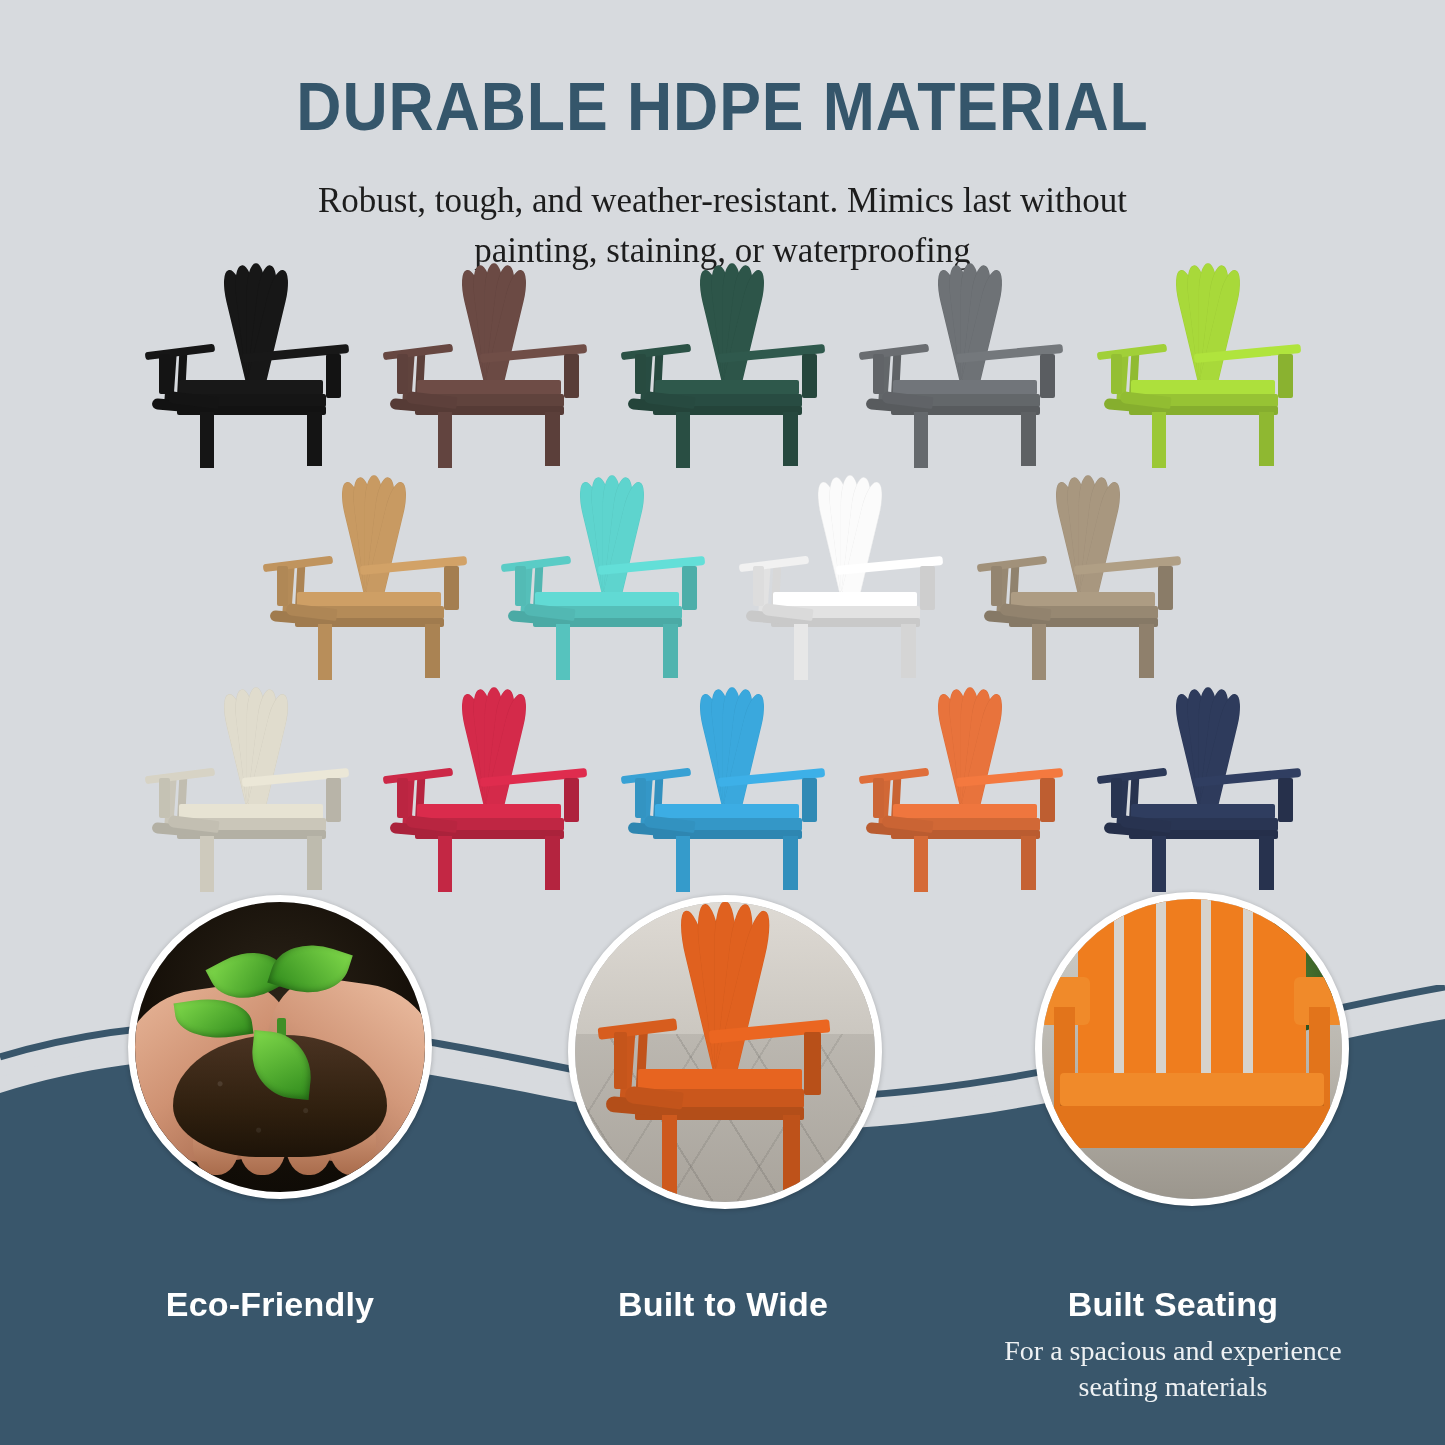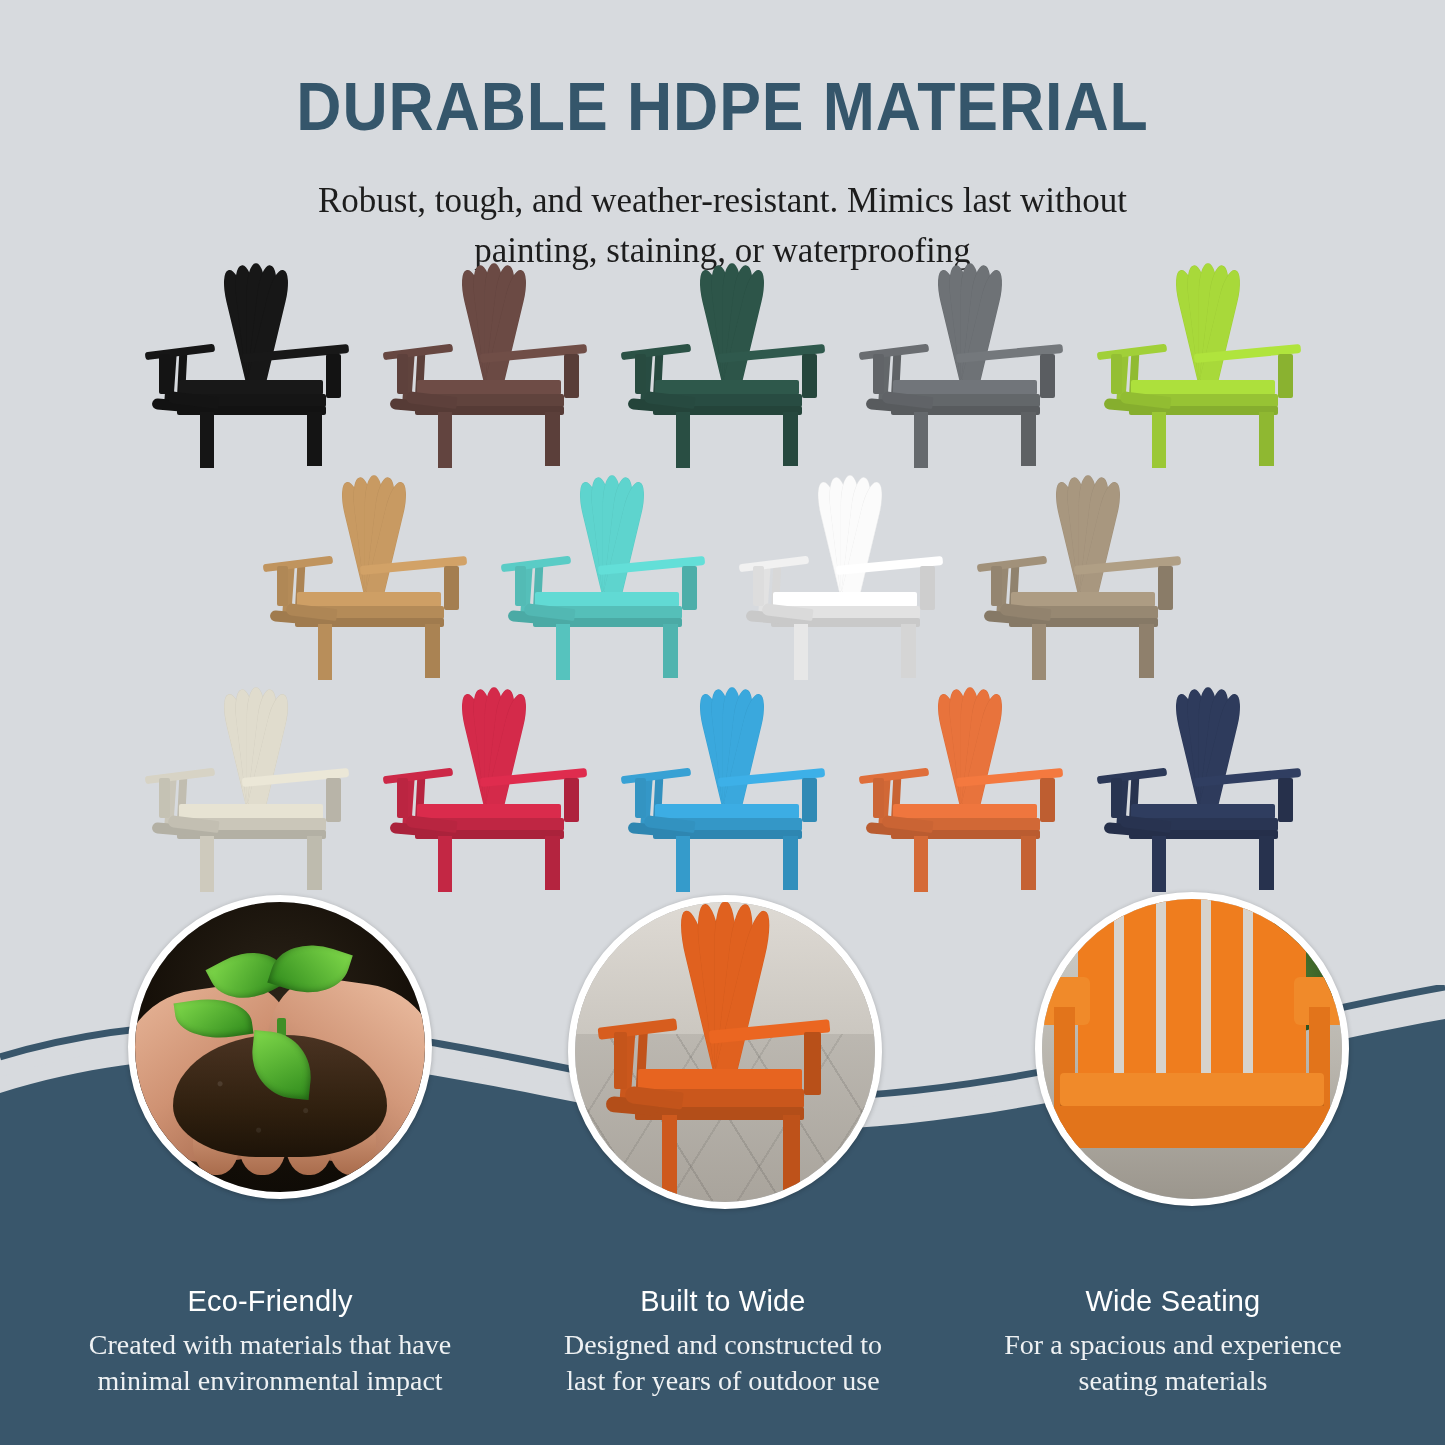--- a/index.html
+++ b/index.html
@@ -140,21 +140,21 @@
       background:#f08a2a;border-radius:6px;}
   .ws-armR{position:absolute;right:-4%;top:26%;width:20%;height:16%;
       background:#f08a2a;border-radius:6px;}
   .ws-postL{position:absolute;left:4%;top:36%;width:7%;height:48%;background:#e2741b;}
   .ws-postR{position:absolute;right:4%;top:36%;width:7%;height:48%;background:#e2741b;}
 
   
   .feat{position:absolute;text-align:center;width:470px;}
   .feat h3{
     margin:0;font-family:"Liberation Sans", sans-serif;
-    font-size:29px;font-weight:normal;color:#ffffff;letter-spacing:.2px;
+    font-size:34px;font-weight:bold;color:#ffffff;letter-spacing:.2px;
   }
   .feat p{
     margin:9px 0 0;font-family:"Liberation Serif", serif;
     font-size:28px;color:#eef1f3;line-height:1.3;
   }
 </style>
 </head>
 <body>
 
 <div id="stage">
@@ -506,36 +506,28 @@
 
   <div class="footer">
     <svg viewBox="0 0 1445 460" preserveAspectRatio="none">
       <path d="M0,92 C 300,-2 560,120 760,128 C 980,137 1230,56 1445,18 L1445,0 L0,0 Z" fill="#d7dade"></path>
       <path d="M0,72 C 300,-18 560,104 760,112 C 980,121 1230,40 1445,2" fill="none" stroke="#39566b" stroke-width="7"></path>
       <path d="M0,108 C 300,14 560,136 760,144 C 980,153 1230,72 1445,34 L1445,460 L0,460 Z" fill="#39566b"></path>
     </svg>
 
     <div class="feat" style="left:35px;top:300px;">
       <h3>Eco-Friendly</h3>
-      <p>
-        <span>Created with materials that have</span><br>
-        <span>minimal environmental impact</span>
-      </p>
     </div>
 
     <div class="feat" style="left:488px;top:300px;">
       <h3>Built to Wide</h3>
-      <p>
-        <span>Designed and constructed to</span><br>
-        <span>last for years of outdoor use</span>
-      </p>
     </div>
 
     <div class="feat" style="left:938px;top:300px;">
-      <h3>Wide Seating</h3>
+      <h3>Built Seating</h3>
       <p>
         <span>For a spacious and experience</span><br>
         <span>seating materials</span>
       </p>
     </div>
   </div>
 
   <div class="circle" style="left:128px;top:895px;width:290px;height:290px;">
     <div class="photo">
       <div class="eco-bg"></div>

